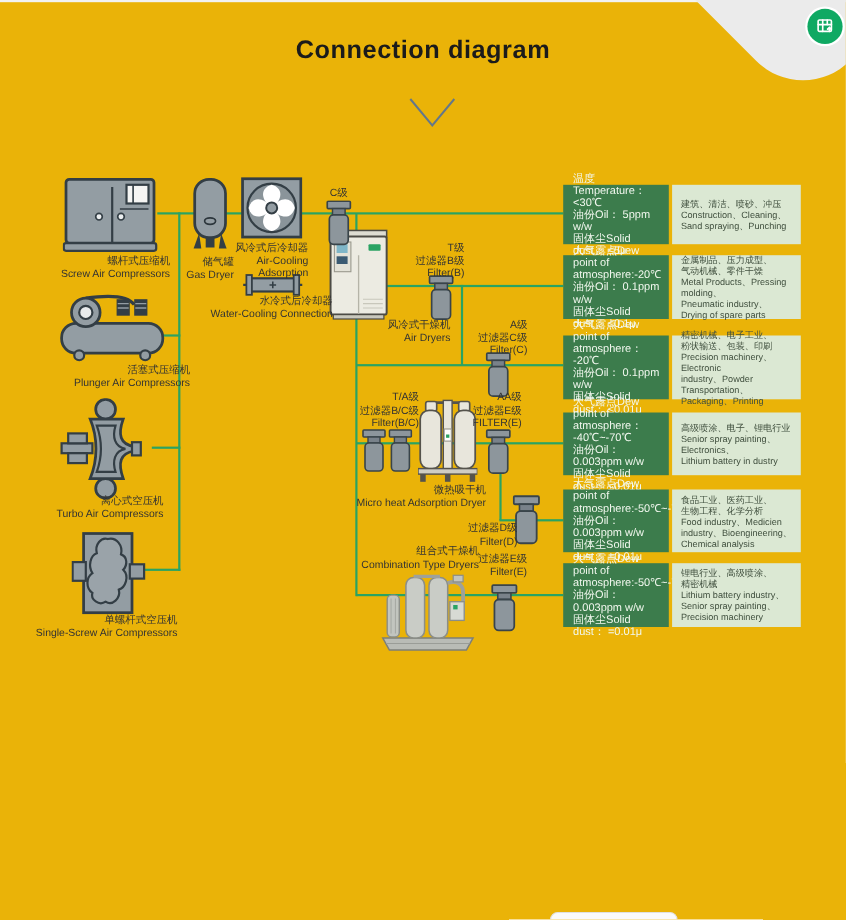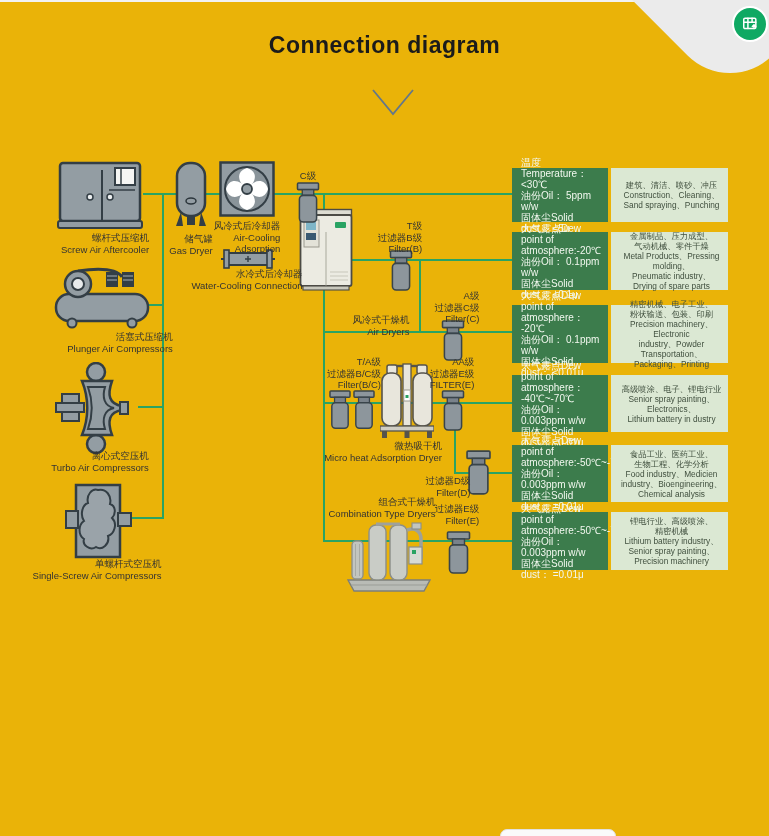--- a/index.html
+++ b/index.html
@@ -28,21 +28,21 @@
   .lbl { position:absolute; transform:translateX(-50%); text-align:right; white-space:pre-line;
     font-size:9.5px; line-height:11.5px; color:#333; z-index:3; }
 
   
   .info-row { position:absolute; left:512px; width:236px; display:flex; gap:3px; z-index:2; }
   .cond { width:96px; background:#3c7c4c; color:#f2f8ef; font-size:10px; line-height:11px;
     display:flex; flex-direction:column; justify-content:center; padding:3px 4px 3px 9px;
     white-space:pre-line; }
   .apps { width:117px; background:#dbe8d3; color:#41503f; font-size:8.3px; line-height:10px;
     display:flex; flex-direction:column; justify-content:center; padding:3px 4px 3px 8px;
-    white-space:pre-line;text-align:center; }
+    white-space:pre-line; }
 
   .footer-note { position:absolute; left:245px; top:757px; width:516px; font-size:19px;
     line-height:26.5px; color:#202020; z-index:2; }
   .bottom-partial { position:absolute; left:500px; top:829px; width:116px; height:10px;
     background:#fafafa; border:1px solid #e0e0e0; border-radius:7px 7px 0 0; z-index:1; }
   .top-strip { position:absolute; left:0; top:0; width:769px; height:2px; background:#f2f2f2; }
 </style>
 </head>
 <body>
 
@@ -235,39 +235,39 @@
     <rect x="6" y="8" width="12" height="6" fill="#79828a" stroke="#39444a" stroke-width="1.4"></rect>
     <rect x="3" y="14" width="18" height="28" rx="4" fill="#8d969c" stroke="#39444a" stroke-width="1.6"></rect>
   </svg>
   <svg class="machine" style="left:446px;top:531px" width="25" height="44" viewBox="0 0 24 44">
     <rect x="1" y="1" width="22" height="7" rx="1" fill="#8d969c" stroke="#39444a" stroke-width="1.6"></rect>
     <rect x="6" y="8" width="12" height="6" fill="#79828a" stroke="#39444a" stroke-width="1.4"></rect>
     <rect x="3" y="14" width="18" height="28" rx="4" fill="#8d969c" stroke="#39444a" stroke-width="1.6"></rect>
   </svg>
 
   <div class="lbl" style="left:105px;top:232px">螺杆式压缩机
-Screw Air Aftercooler</div>
+Screw Air Compressors</div>
   <div class="lbl" style="left:191px;top:233px">储气罐
 Gas Dryer</div>
   <div class="lbl" style="left:247px;top:220px">风冷式后冷却器
 Air-Cooling
 Adsorption</div>
   <div class="lbl" style="left:247px;top:268px">水冷式后冷却器
 Water-Cooling Connection</div>
   <div class="lbl" style="left:120px;top:331px">活塞式压缩机
 Plunger Air Compressors</div>
   <div class="lbl" style="left:100px;top:450px">离心式空压机
 Turbo Air Compressors</div>
   <div class="lbl" style="left:97px;top:558px">单螺杆式空压机
 Single-Screw Air Compressors</div>
   <div class="lbl" style="left:308px;top:170px">C级</div>
   <div class="lbl" style="left:400px;top:220px">T级
 过滤器B级
 Filter(B)</div>
-  <div class="lbl" style="left:381px;top:314px">风冷式干燥机
+  <div class="lbl" style="left:381px;top:290px">风冷式干燥机
 Air Dryers</div>
   <div class="lbl" style="left:457px;top:290px">A级
 过滤器C级
 Filter(C)</div>
   <div class="lbl" style="left:354px;top:356px">T/A级
 过滤器B/C级
 Filter(B/C)</div>
   <div class="lbl" style="left:452px;top:356px">AA级
 过滤器E级
 FILTER(E)</div>

